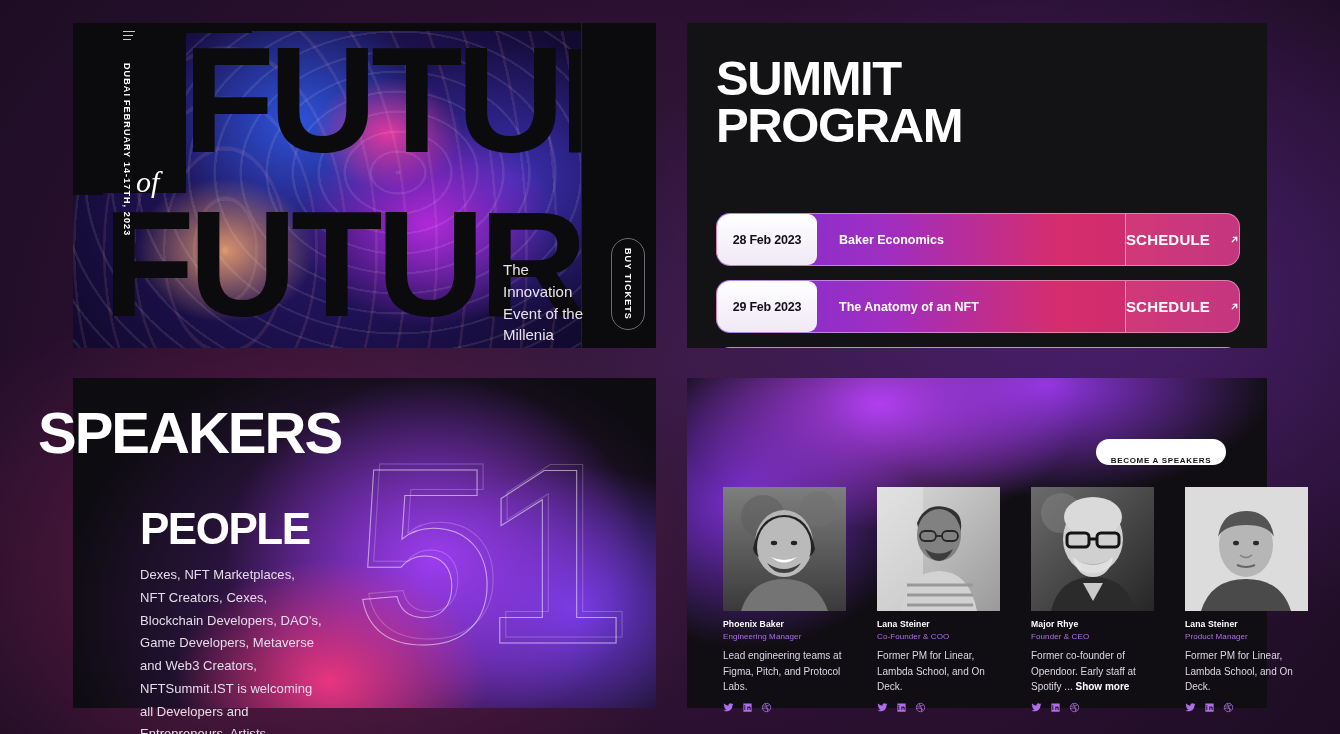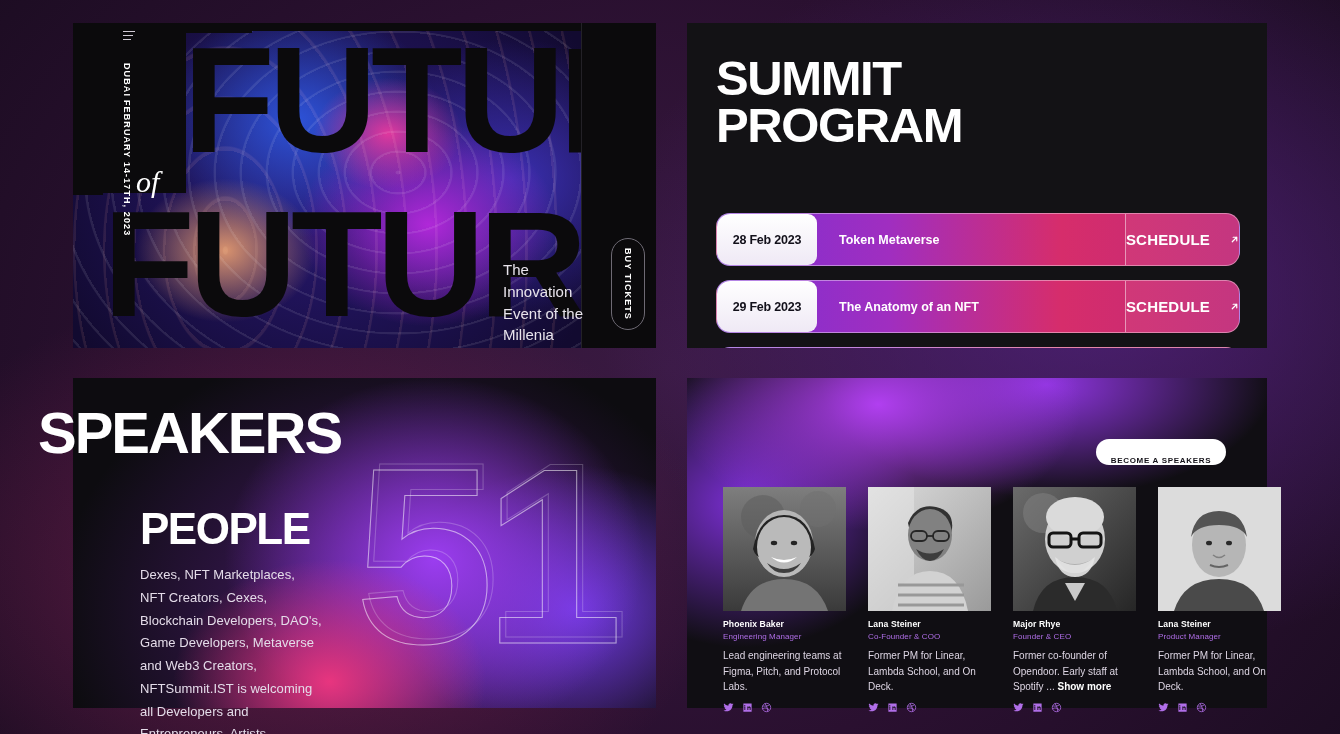--- a/index.html
+++ b/index.html
@@ -226,21 +226,21 @@
     position: absolute; left: 1096px; top: 439px;
     width: 130px; height: 26px; border-radius: 13px;
     background: #ffffff; color: #141218;
     display: flex; align-items: flex-end; justify-content: center;
     font-size: 8px; font-weight: bold; letter-spacing: 0.7px;
     cursor: pointer;
   }
 
   #speaker-grid {
     position: absolute; left: 723px; top: 487px;
-    width: 512px; display: flex; gap: 22px;
+    width: 512px; display: flex; gap: 31px;
   }
   .speaker-card { width: 123px; }
   .spk-photo {
     width: 123px; height: 124px;
     filter: grayscale(1);
     background: #c9c9c9;
     position: relative; overflow: hidden;
   }
   .spk-photo svg { display: block; width: 100%; height: 100%; }
   .spk-name {
@@ -298,21 +298,21 @@
   <div class="panel" id="program">
     <div id="program-title">
       <span class="l1">SUMMIT</span>
       <span class="l2">PROGRAM</span>
     </div>
 
     <div id="schedule-list">
 
       <div class="sched-row">
         <div class="sched-date">28 Feb 2023</div>
-        <div class="sched-title">Token Metaverse</div>
+        <div class="sched-title">Baker Economics</div>
         <div class="sched-cta">
           <span>SCHEDULE</span>
           <svg viewBox="0 0 12 12" width="9" height="9">
             <path d="M3 9L9 3M9 3H4.2M9 3v4.8" stroke="#fff" stroke-width="1.6" fill="none" stroke-linecap="round" stroke-linejoin="round"></path>
           </svg>
         </div>
       </div>
 
       <div class="sched-row">
         <div class="sched-date">29 Feb 2023</div>

